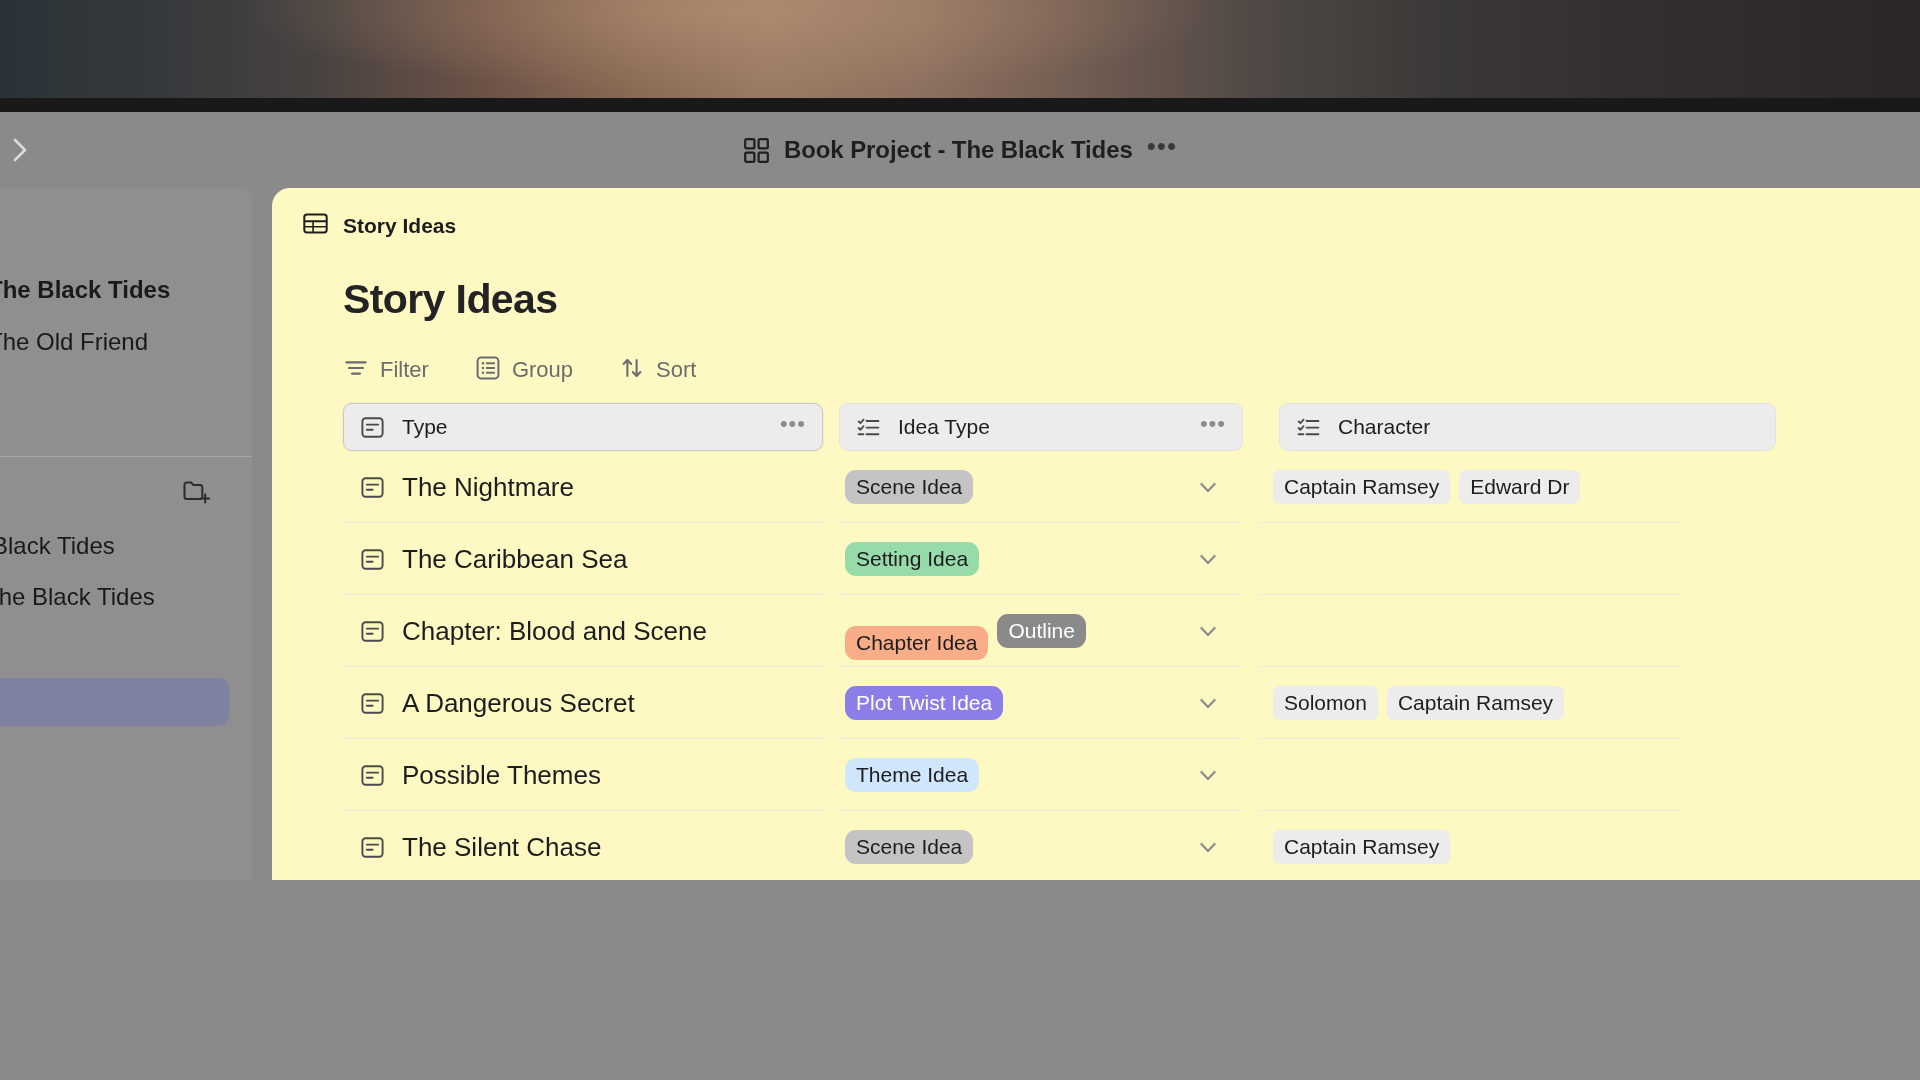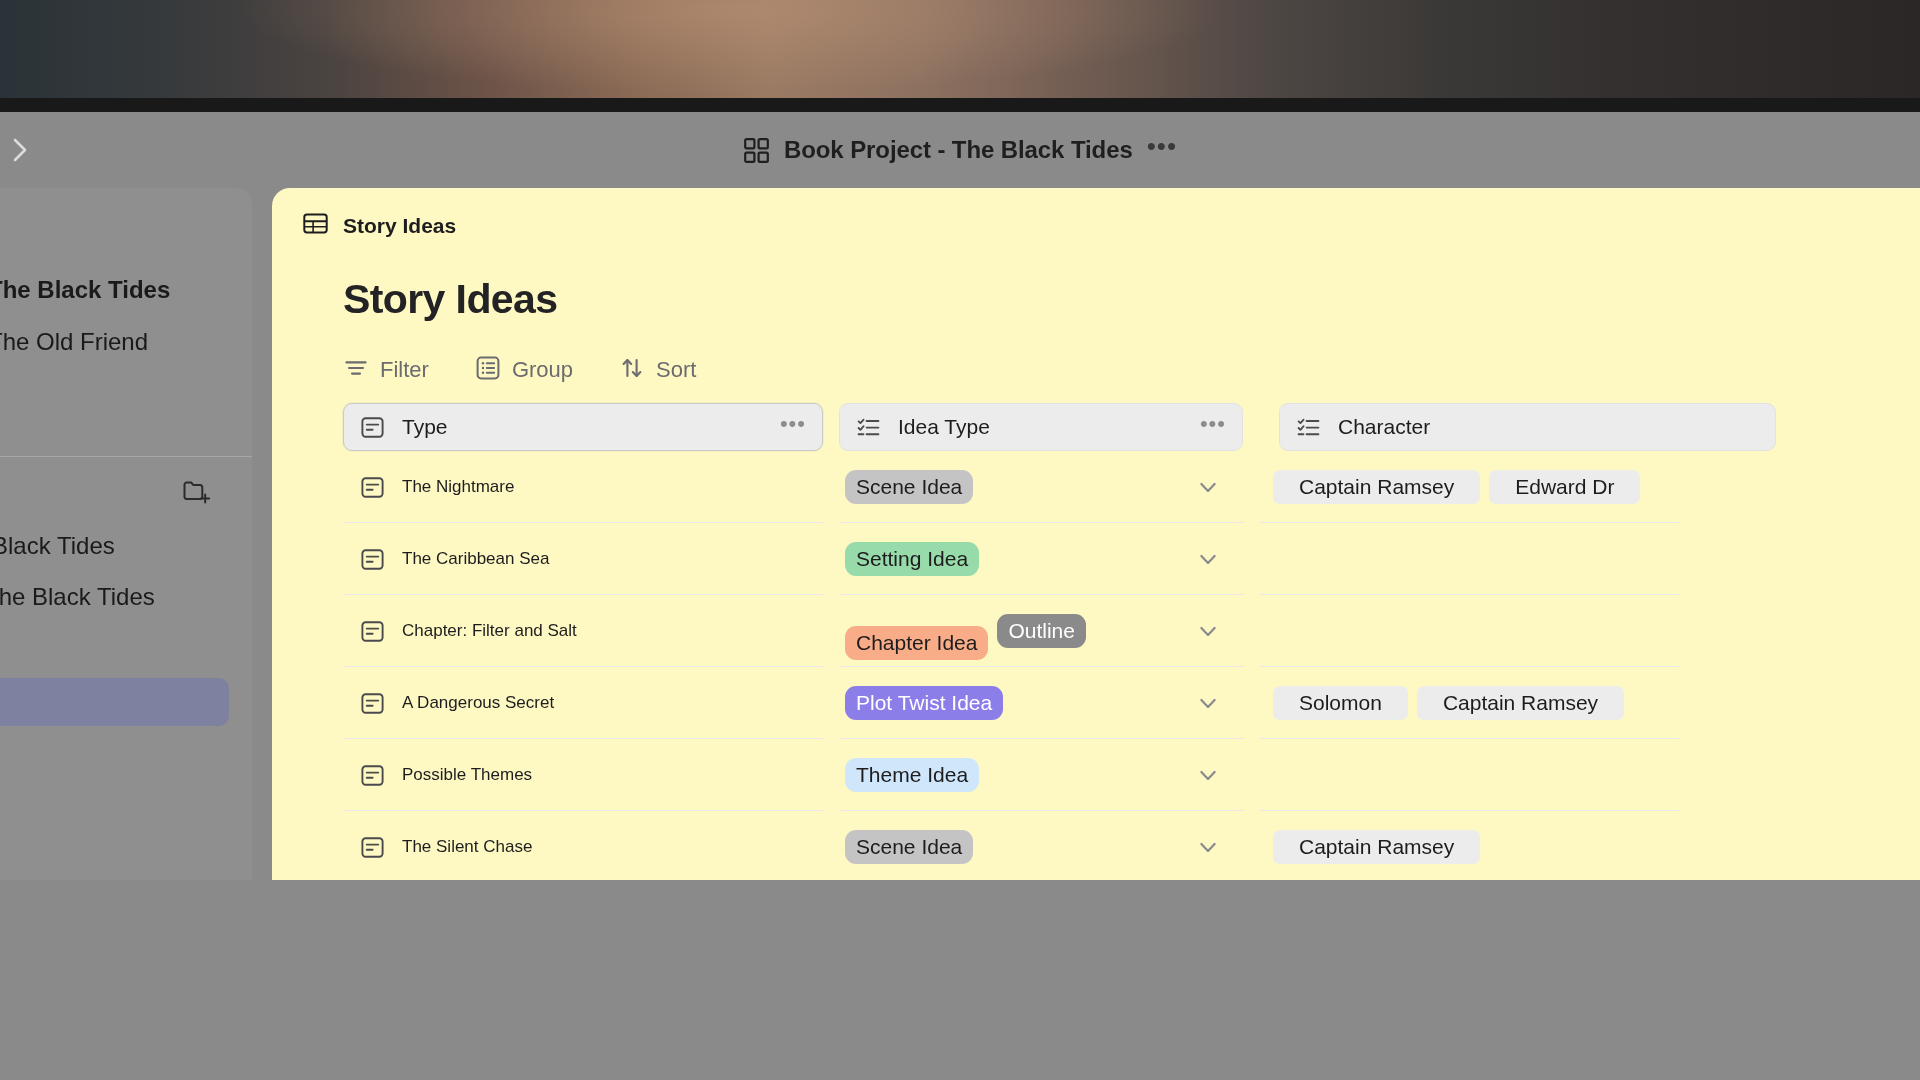--- a/index.html
+++ b/index.html
@@ -180,40 +180,40 @@
   }
   .cell-divider::after {
     content: ""; position: absolute; left: 0; right: 0; bottom: 0;
     height: 1px; background: #e8e8e8;
   }
   .cell-idea      { width: 480px; padding-left: 17px; }
   .cell-idea-type { width: 404px; padding-left: 6px; }
   .cell-character { width: 420px; padding-left: 14px; overflow: visible; }
 
   .idea-title {
-    font-size: 17px; color: #1d1d1f; margin-left: 17px; white-space: nowrap;
+    font-size: 26px; color: #1d1d1f; margin-left: 17px; white-space: nowrap;
   }
   .idea-icon { display: flex; align-items: center; }
 
   .tag {
     display: inline-flex; align-items: center;
     height: 34px; padding: 0 11px;
     border-radius: 11px;
     font-size: 21px;
     white-space: nowrap;
     margin-right: 9px;
   }
   .chevron-cell {
     margin-left: auto; margin-right: 22px;
     display: flex; align-items: center; cursor: pointer;
   }
   .char-tags { display: flex; align-items: center; gap: 9px; }
   .char-tag {
     display: inline-flex; align-items: center;
-    height: 34px; padding: 0 26px;
+    height: 34px; padding: 0 11px;
     border-radius: 7px;
     background: #ececec; color: #1d1d1f;
     font-size: 21px; white-space: nowrap;
   }
 </style>
 </head>
 <body>
 
 <div id="desktop-backdrop"></div>
 <div id="window-chrome-bar"></div>
@@ -417,21 +417,21 @@
         </div>
         <div class="table-row">
           <div class="cell cell-idea cell-divider">
             <span class="idea-icon">
               <svg width="25" height="25" viewBox="0 0 25 25" fill="none">
     <rect x="2.4" y="3.2" width="20.2" height="18.6" rx="3.2" stroke="#4a4a4d" stroke-width="1.9"></rect>
     <path d="M6.8 9.6 H18.2" stroke="#4a4a4d" stroke-width="1.9" stroke-linecap="round"></path>
     <path d="M6.8 14.8 H12.6" stroke="#4a4a4d" stroke-width="1.9" stroke-linecap="round"></path>
   </svg>
             </span>
-            <span class="idea-title">Chapter: Filter and Salt</span>
+            <span class="idea-title">Chapter: Blood and Scene</span>
           </div>
           <div class="cell cell-idea-type cell-divider">
             <span class="tag" style="background: rgb(248, 172, 135); color: rgb(29, 29, 31); margin-top: 23px;">Chapter Idea</span>
             <span class="tag" style="background: rgb(138, 138, 138); color: rgb(255, 255, 255);">Outline</span>
             <span class="chevron-cell">
               <svg width="26" height="26" viewBox="0 0 26 26" fill="none">
     <path d="M6.4 10 L13 17 L19.6 10" stroke="#8b8b90" stroke-width="2.3" stroke-linecap="round" stroke-linejoin="round"></path>
   </svg>
             </span>
           </div>

